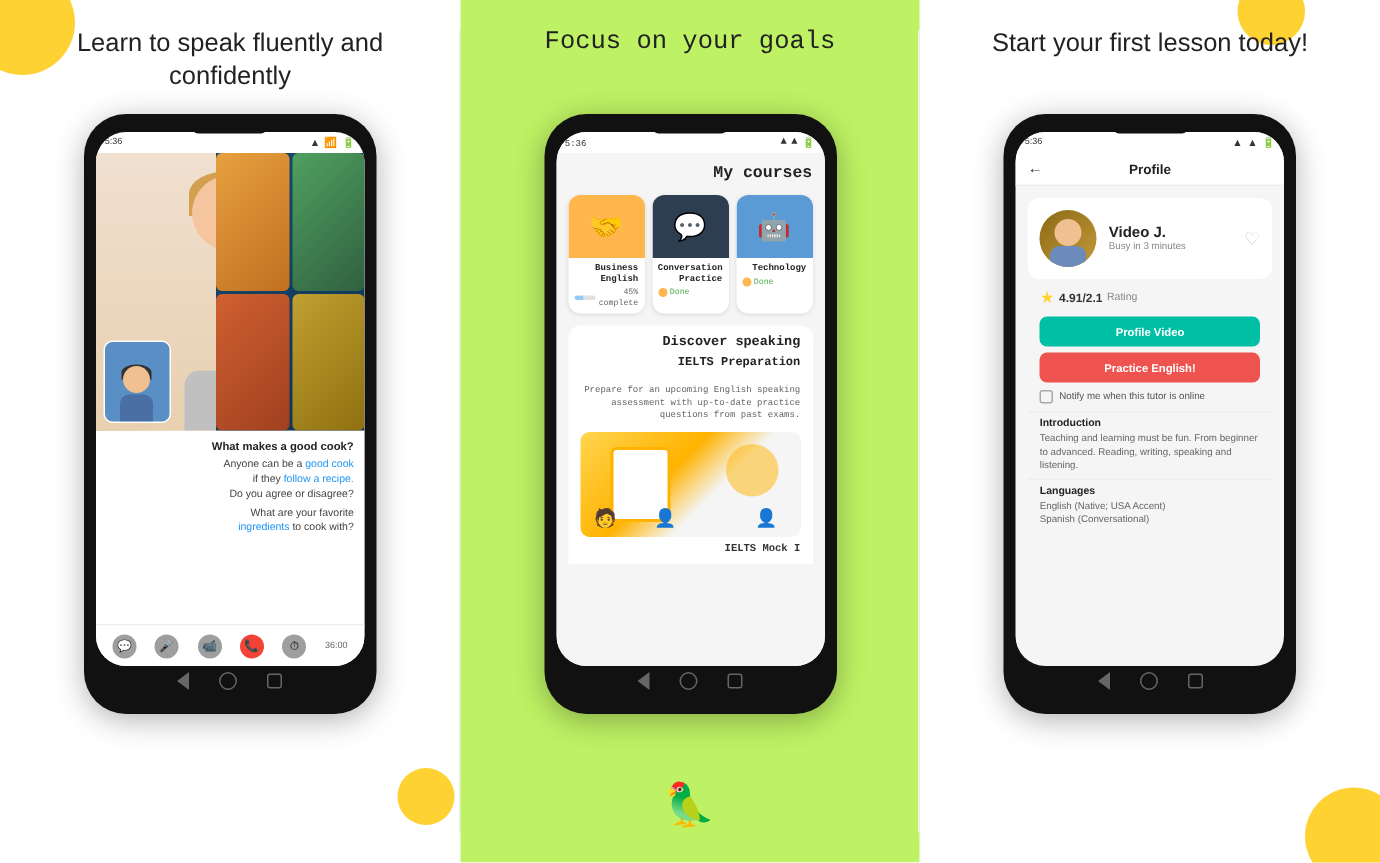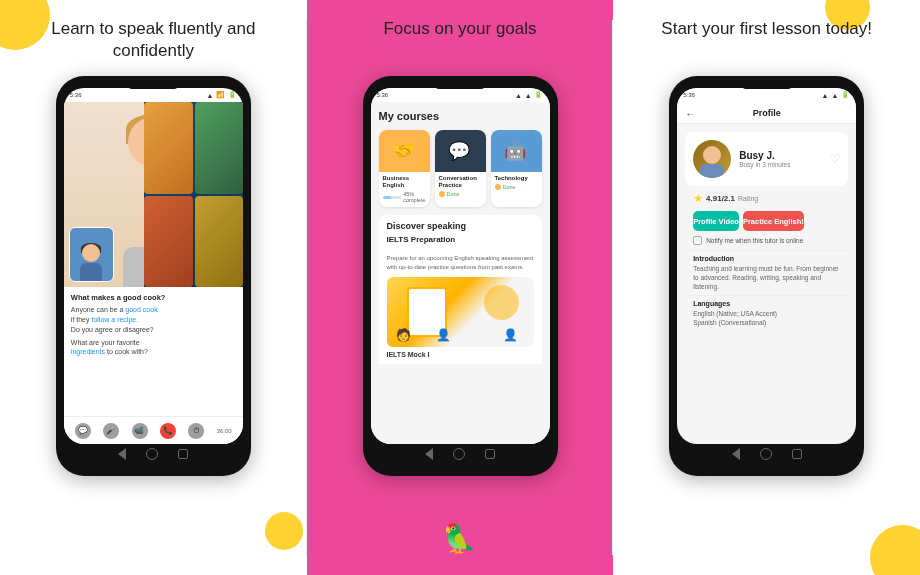--- a/index.html
+++ b/index.html
@@ -235,20 +235,21 @@
     .food-item-3 { background: linear-gradient(135deg, #d06030 0%, #a04020 100%); }
     .food-item-4 { background: linear-gradient(135deg, #c0a030 0%, #907010 100%); }
 
     
     .chat-section {
       flex: 1;
       background: #fff;
       padding: 6px 7px;
       font-size: 7px;
       overflow: hidden;
+      text-align: right;
     }
 
     .chat-question {
       font-weight: 700;
       color: #222;
       font-size: 7.5px;
       margin-bottom: 3px;
     }
 
     .chat-text {
@@ -331,20 +332,21 @@
       padding: 0 6px;
       font-size: 6px;
       color: #333;
     }
 
     
     .courses-screen {
       padding: 8px 8px 0;
       flex: 1;
       background: #f5f5f5;
+      text-align: right;
     }
 
     .courses-title {
       font-size: 11px;
       font-weight: 700;
       color: #222;
       margin-bottom: 8px;
     }
 
     .course-cards {
@@ -610,21 +612,21 @@
       color: #333;
     }
 
     .rating-label {
       font-size: 7px;
       color: #888;
     }
 
     .action-btns {
       display: flex;
-      flex-direction: row;
+      flex-direction: column;
       gap: 4px;
       padding: 0 8px;
       margin-bottom: 5px;
     }
 
     .action-btn {
       height: 20px;
       border-radius: 5px;
       display: flex;
       align-items: center;
@@ -682,21 +684,22 @@
       content: '';
       position: absolute;
       right: 0;
       top: 20px;
       bottom: 20px;
       width: 1px;
       background: #eee;
     }
 
     .col-2-bg {
-      background: #ec4899;
+      background: #bef264;
+      font-family: Liberation Mono, monospace;
     }
 
     
     .toucan-deco {
       position: absolute;
       bottom: 20px;
       left: 50%;
       transform: translateX(-50%);
       font-size: 28px;
       z-index: 2;
@@ -897,21 +900,21 @@
           <div class="profile-top">
             <div class="avatar-container">
               <div class="avatar-circle">
                 <div class="avatar-person">
                   <div class="avatar-face"></div>
                   <div class="avatar-body"></div>
                 </div>
               </div>
             </div>
             <div class="profile-name-section">
-              <div class="profile-name">Busy J.</div>
+              <div class="profile-name">Video J.</div>
               <div class="profile-status">Busy in 3 minutes</div>
             </div>
             <div class="profile-heart">♡</div>
           </div>
 
           <div class="rating-row">
             <span class="star">★</span>
             <span class="rating-text">
               <span>4.91</span>/<span>2.1</span>
             </span>

